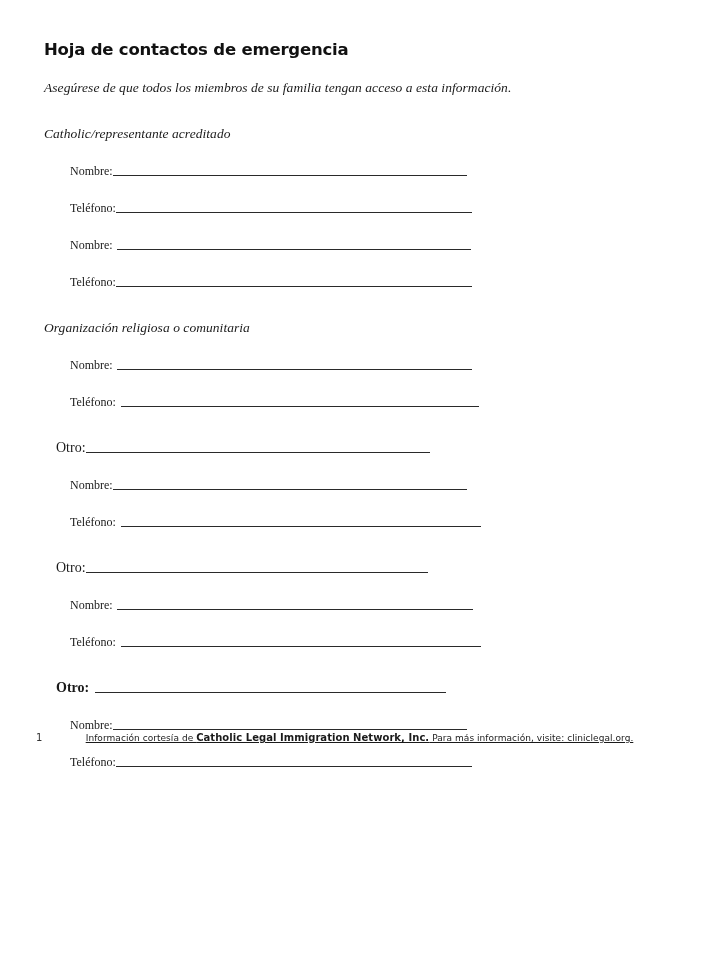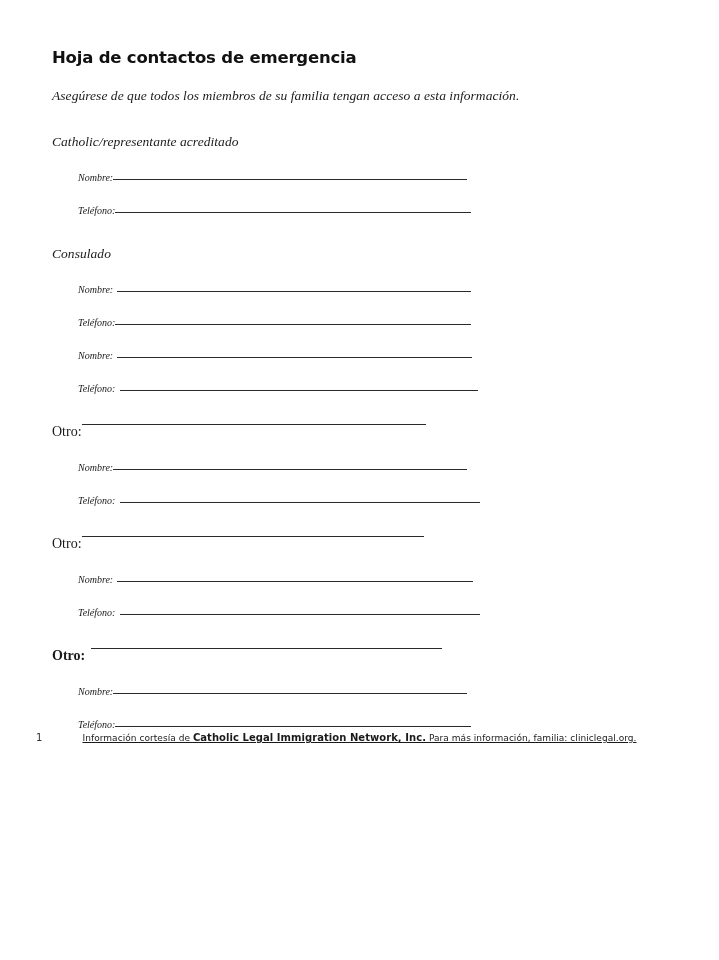--- a/index.html
+++ b/index.html
@@ -12,21 +12,21 @@
     background: #ffffff;
     font-family: "Liberation Serif", serif;
     color: #1a1a1a;
     overflow: hidden;
   }
   .page {
     position: relative;
     width: 719px;
     height: 765px;
     box-sizing: border-box;
-    padding: 16px;
+    padding: 8px;
   }
   .content {
     padding: 28px 44px 0 36px;
   }
   .doc-title {
     font-family: "DejaVu Sans", sans-serif;
     font-weight: bold;
     font-size: 16.5px;
     letter-spacing: -0.2px;
     color: #111111;
@@ -44,23 +44,24 @@
   .section-heading {
     font-family: "Liberation Serif", serif;
     font-style: italic;
     font-size: 13.5px;
     color: #1a1a1a;
     margin-top: 30px;
     letter-spacing: 0.05px;
   }
   .other-row {
     display: flex;
-    align-items: flex-start;
+    align-items: flex-end;
     margin-top: 30px;
     font-size: 14px;
+    margin-left: 12px;
   }
   .other-row .label {
     font-family: "Liberation Serif", serif;
     font-size: 14px;
     white-space: nowrap;
   }
   .other-row.bold .label {
     font-weight: bold;
   }
   .other-row .rule {
@@ -71,23 +72,22 @@
   }
   .field {
     display: flex;
     align-items: flex-end;
     margin-top: 22px;
     padding-left: 26px;
     font-size: 14px;
   }
   .field .label {
     font-family: "Liberation Serif", serif;
-    font-size: 10px;
+    font-size: 12px;
     white-space: nowrap;
-    font-style: italic;
   }
   .field .rule {
     border-bottom: 1.1px solid #2a2a2a;
     flex: 0 0 auto;
     height: 0;
     margin-bottom: 3px;
   }
   .footer {
     position: absolute;
     left: 0;
@@ -138,32 +138,32 @@
     <div class="field">
       <span class="label">Nombre:</span>
       <span class="rule" style="width:354px;"></span>
     </div>
 
     <div class="field">
       <span class="label">Teléfono:</span>
       <span class="rule" style="width:356px;"></span>
     </div>
 
-    <div class="section-heading">Consulado</div>
 
     <div class="field">
       <span class="label">Nombre:</span>
       <span class="rule" style="width:354px; margin-left:4px;"></span>
     </div>
 
     <div class="field">
       <span class="label">Teléfono:</span>
       <span class="rule" style="width:356px;"></span>
     </div>
 
+    <div class="section-heading">Organización religiosa o comunitaria</div>
 
     <div class="field">
       <span class="label">Nombre:</span>
       <span class="rule" style="width:355px; margin-left:4px;"></span>
     </div>
 
     <div class="field">
       <span class="label">Teléfono:</span>
       <span class="rule" style="width:358px; margin-left:5px;"></span>
     </div>
@@ -211,16 +211,16 @@
     <div class="field">
       <span class="label">Teléfono:</span>
       <span class="rule" style="width:356px;"></span>
     </div>
 
   </div>
 
   <div class="footer">
     <div class="page-number">1</div>
     <div class="footer-credit">
-      <span>Información cortesía de </span><span class="org">Catholic Legal Immigration Network, Inc.</span><span> Para más información, familia: cliniclegal.org.</span>
+      <span>Información cortesía de </span><span class="org">Catholic Legal Immigration Network, Inc.</span><span> Para más información, visite: cliniclegal.org.</span>
     </div>
   </div>
 </div>
 
 </body></html>

